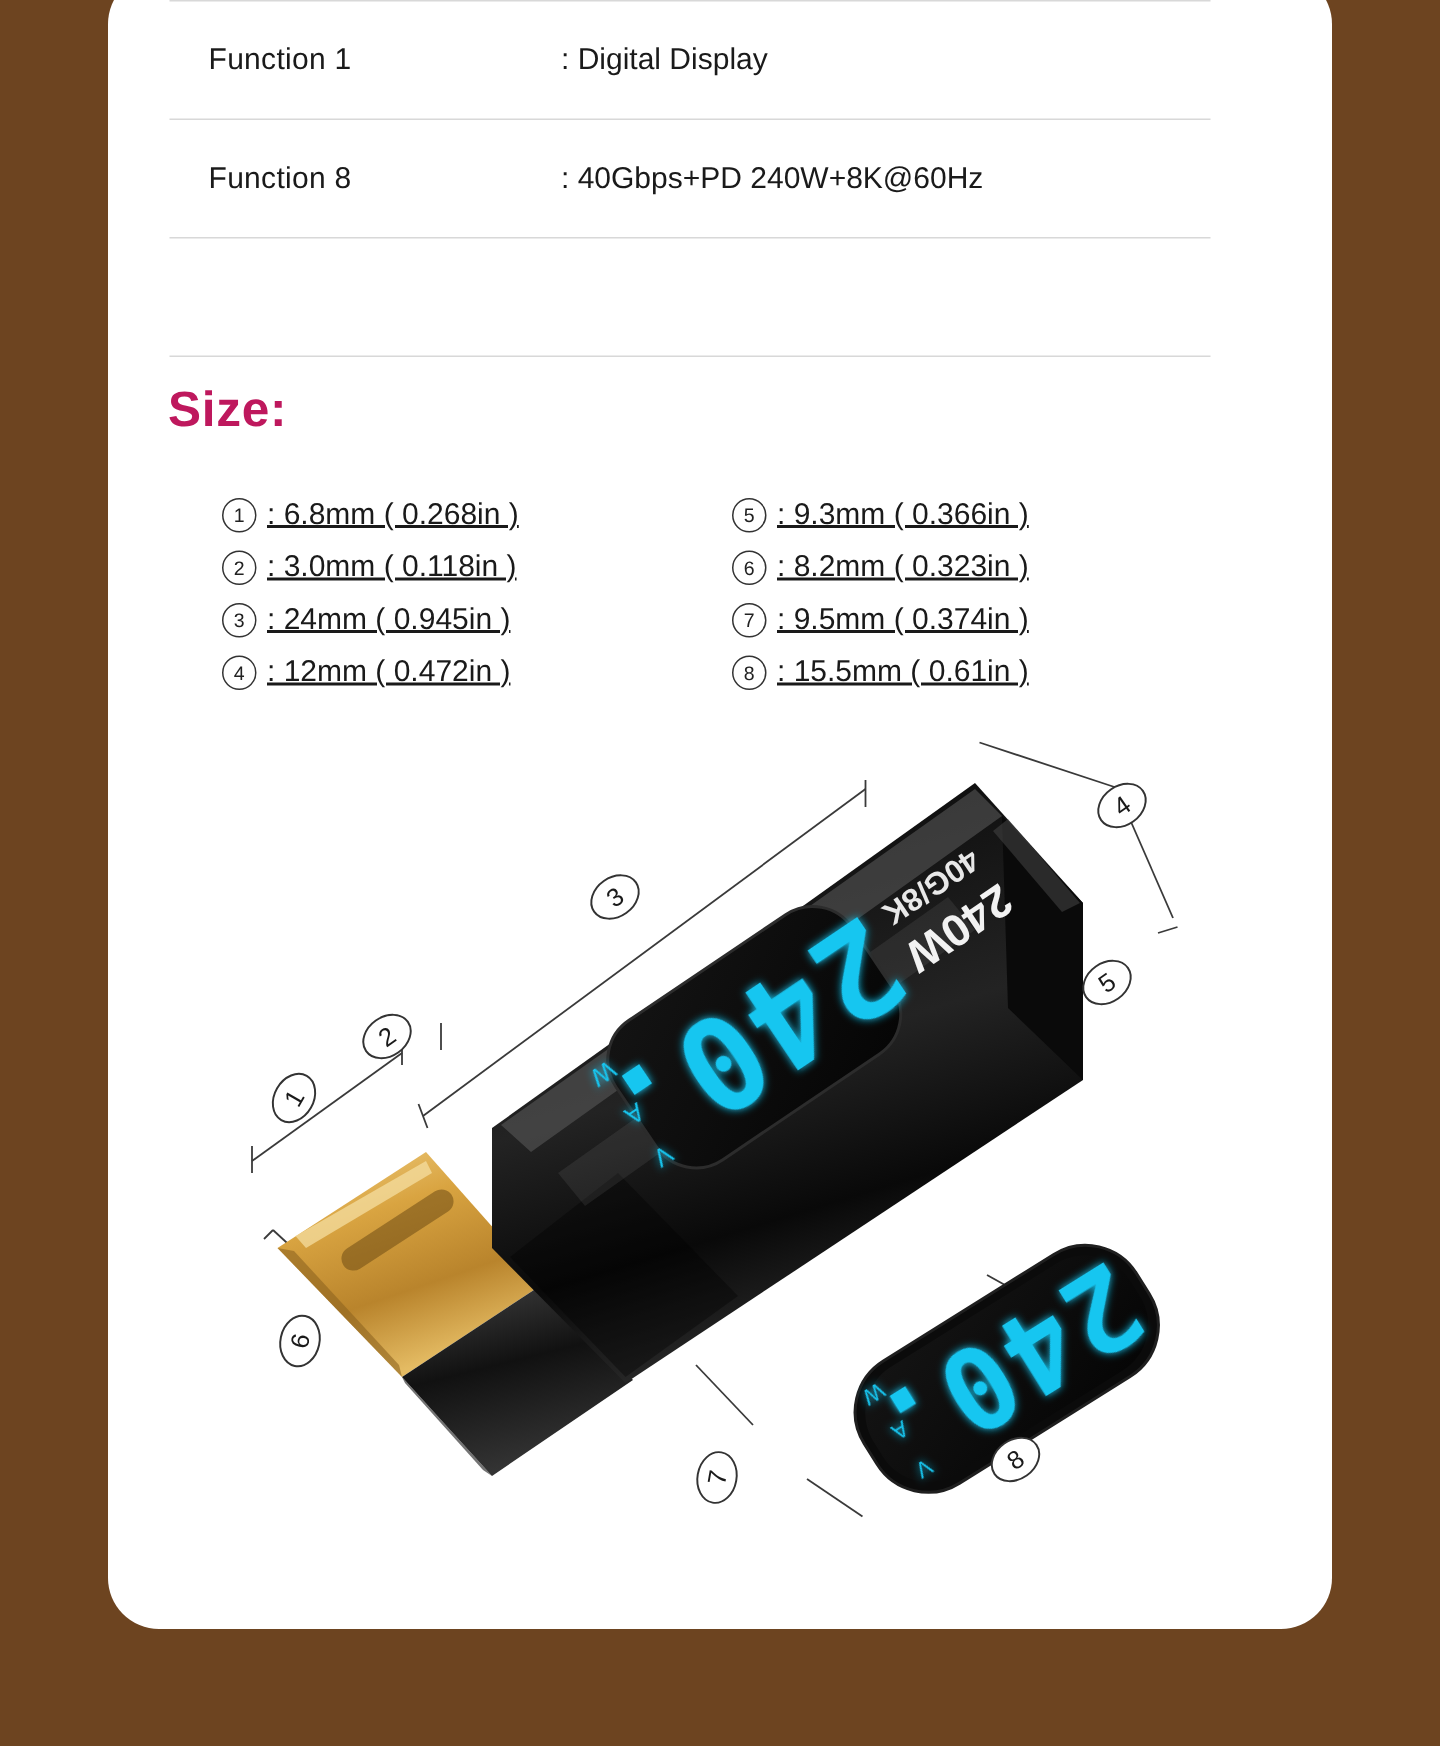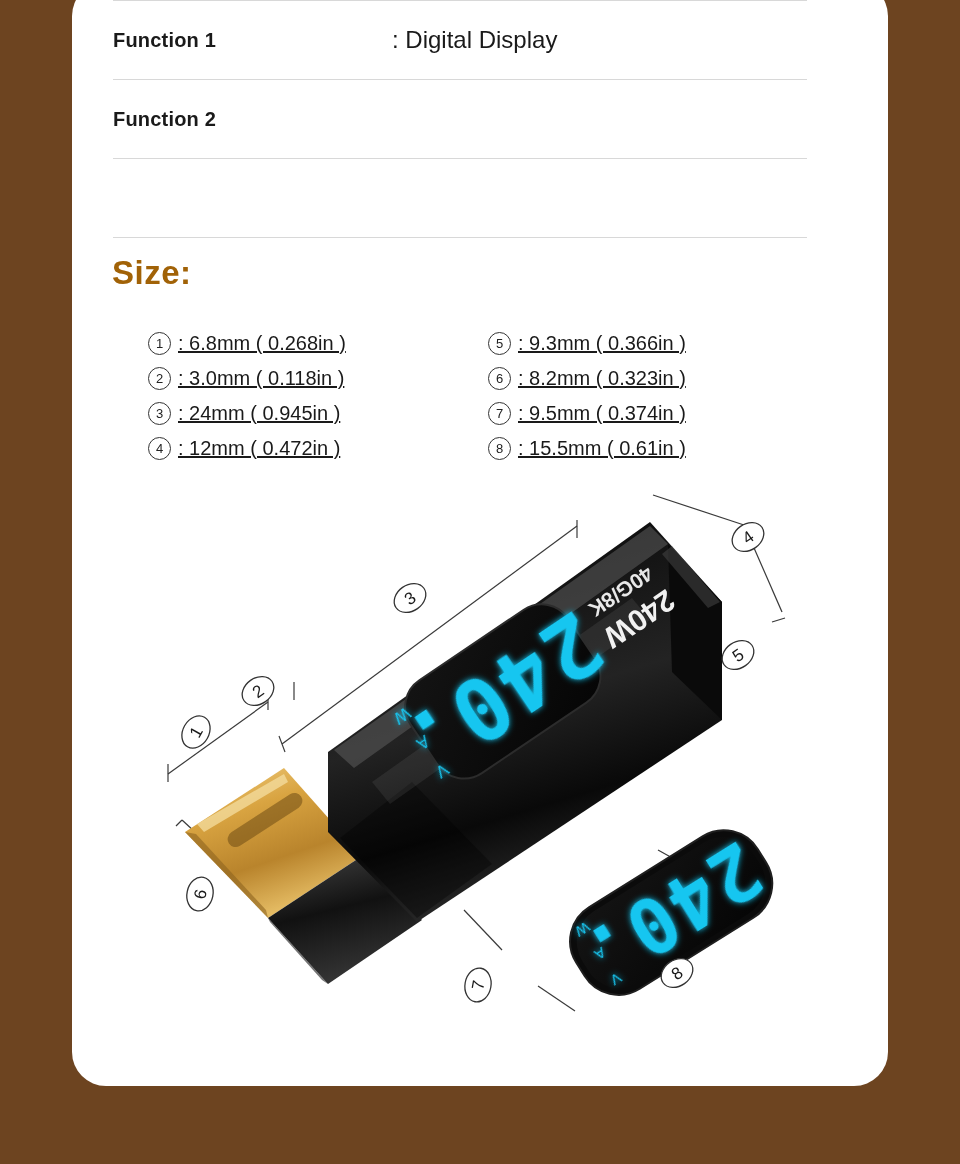--- a/index.html
+++ b/index.html
@@ -35,37 +35,37 @@
     align-items: center;
     height: 78px;
     border-bottom: 1px solid #d8d8d8;
   }
   .spec-row.first {
     border-top: 1px solid #d8d8d8;
   }
   .spec-label {
     width: 235px;
     font-size: 20px;
-    font-weight: bold;
+    font-weight: normal;
     color: #1a1a1a;
     letter-spacing: .2px;
+    margin-left: 26px;
   }
   .spec-value {
-    font-size: 24px;
+    font-size: 20px;
     color: #1a1a1a;
-    margin-left: 44px;
   }
   
   .size-heading {
     position: absolute;
     left: 40px;
     top: 272px;
     font-size: 33px;
     font-weight: bold;
-    color: #a16207;
+    color: #be185d;
     letter-spacing: .5px;
   }
   
   .size-list {
     position: absolute;
     top: 344px;
     font-size: 20px;
     color: #1a1a1a;
   }
   .size-list.col1 { left: 76px; }
@@ -104,21 +104,22 @@
 <body>
 
 <div class="page">
 
   <div class="spec-table">
     <div class="spec-row first">
       <div class="spec-label">Function 1</div>
       <div class="spec-value">: Digital Display</div>
     </div>
     <div class="spec-row">
-      <div class="spec-label">Function 2</div>
+      <div class="spec-label">Function 8</div>
+      <div class="spec-value">: 40Gbps+PD 240W+8K@60Hz</div>
     </div>
     <div class="spec-row">
     </div>
   </div>
 
   <div class="size-heading">Size:</div>
 
   <div class="size-list col1">
     <div class="size-item">
       <span class="circ-num">1</span>

